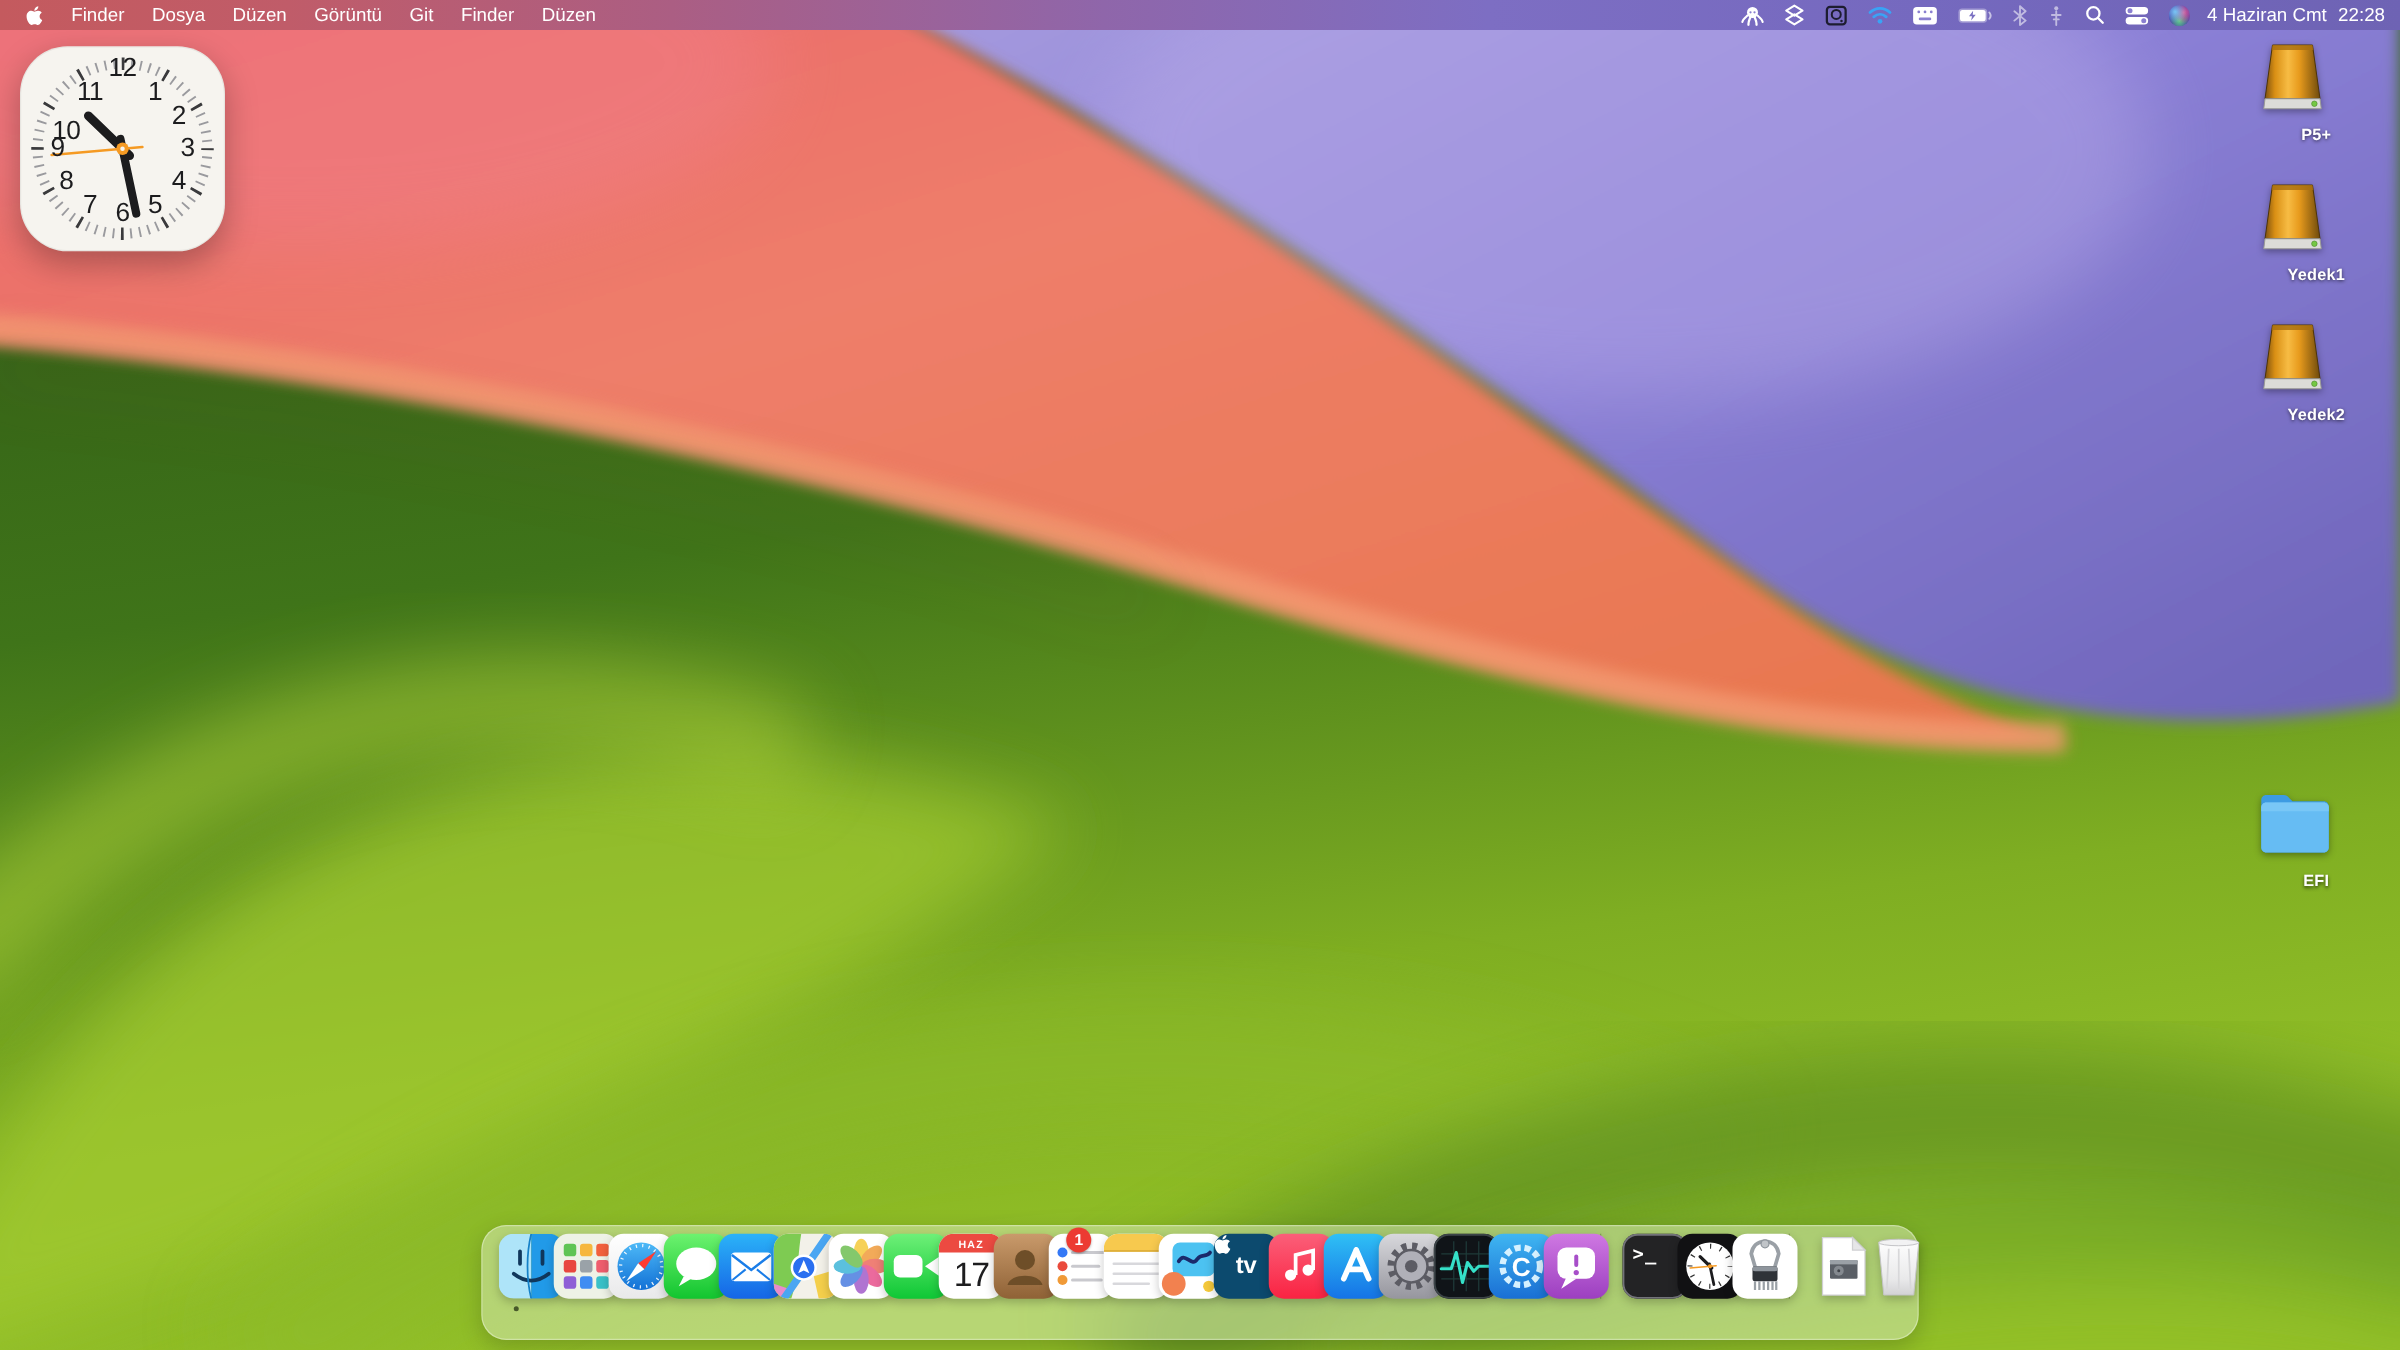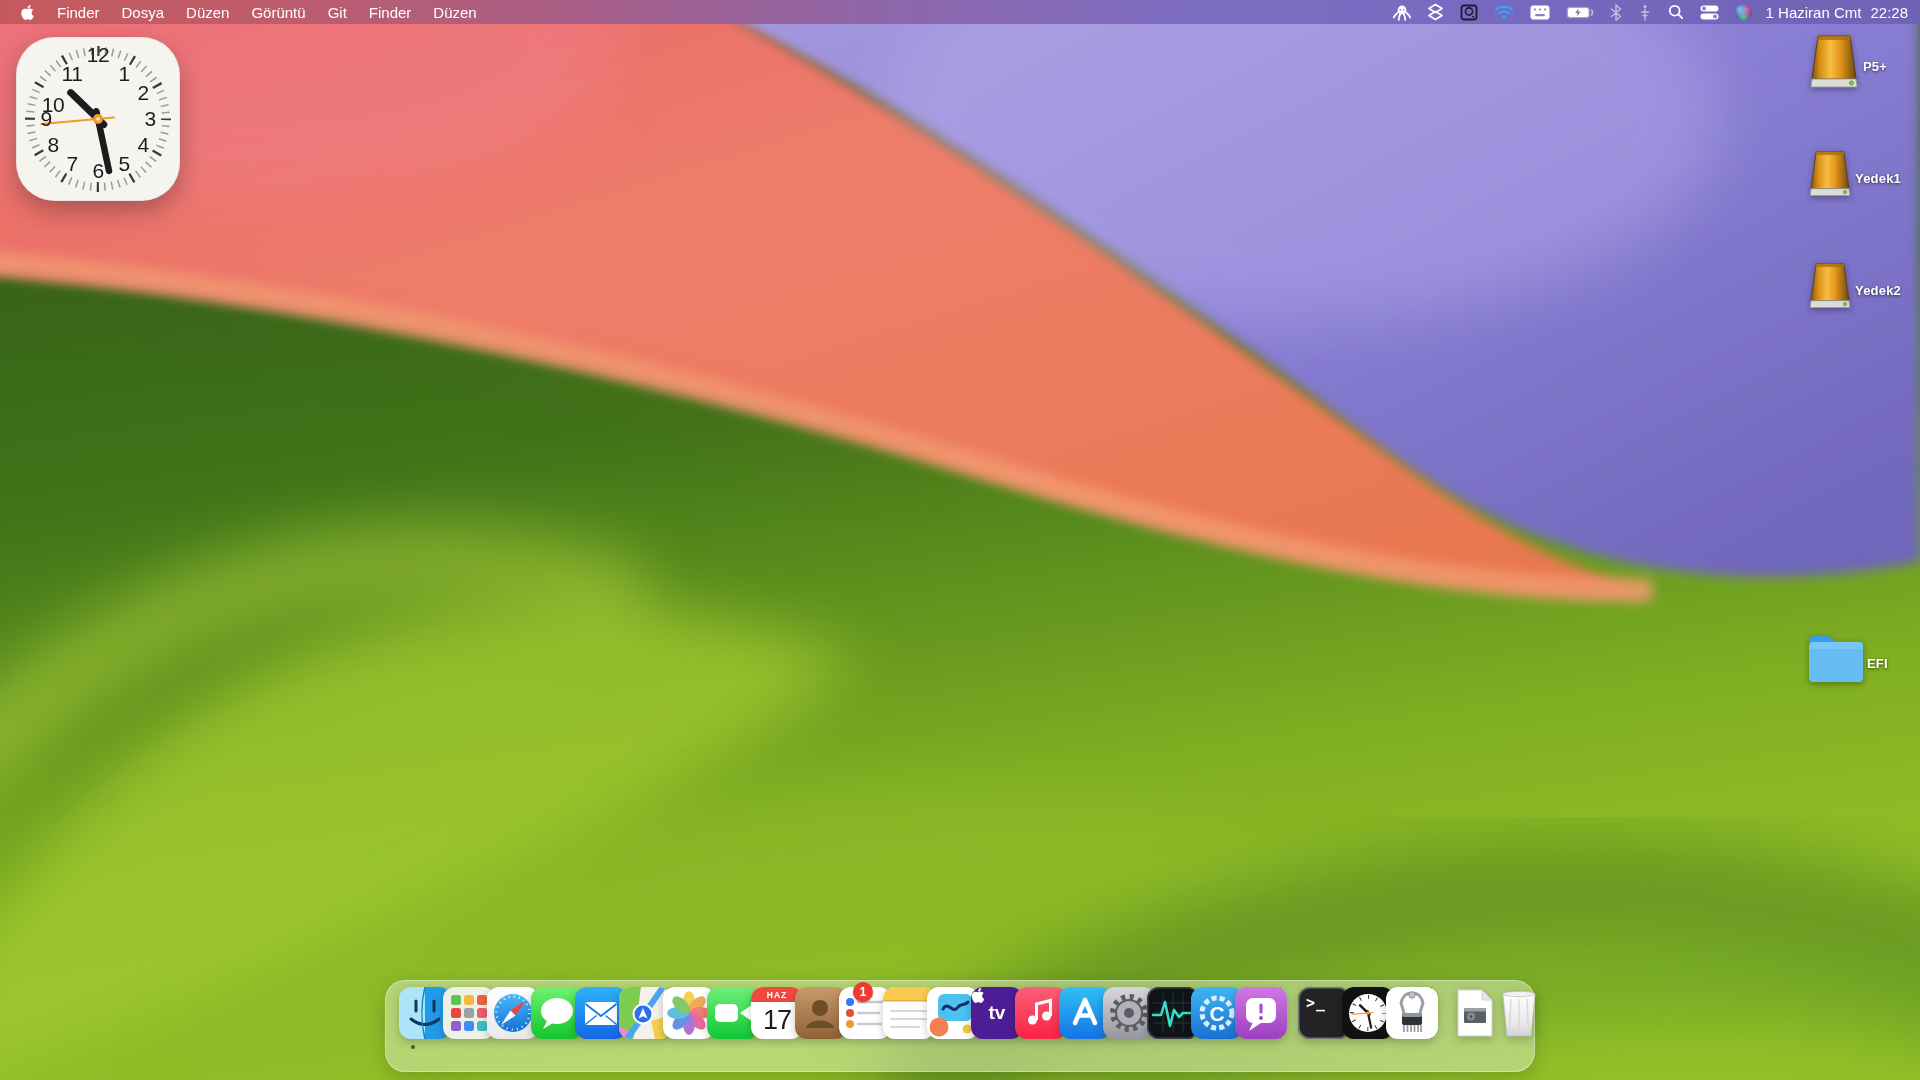--- a/index.html
+++ b/index.html
@@ -35,21 +35,21 @@
     position:absolute;transform:translate(-50%,-50%);
     font-size:21px;font-weight:500;color:#1c1c1e;letter-spacing:-.5px;
   }
   
   .n0{left:82px;top:18px}.n1{left:108px;top:37px}.n2{left:127px;top:56px}
   .n3{left:134px;top:82px}.n4{left:127px;top:108px}.n5{left:108px;top:127px}
   .n6{left:82px;top:134px}.n7{left:56px;top:127px}.n8{left:37px;top:108px}
   .n9{left:30px;top:82px}.n10{left:37px;top:68px}.n11{left:56px;top:37px}
   
   .desk-col{position:absolute;left:1805px;top:0;width:96px;z-index:5;}
-  .desk-item{position:absolute;left:0;width:96px;display:flex;align-items:center;cursor:default;}
+  .desk-item{position:absolute;left:0;width:96px;display:flex;flex-direction:column;cursor:default;}
   .desk-item .art{filter:drop-shadow(0 2px 3px rgba(0,0,0,.35));}
   .desk-label{
     margin-top:9px;font-size:13px;font-weight:700;color:#fff;text-align:center;
     text-shadow:0 1px 3px rgba(0,0,0,.65);letter-spacing:.2px;
   }
   
   .dock{
     position:absolute;bottom:8px;left:50%;transform:translateX(-50%);
     height:72px;border-radius:20px;z-index:40;
     background:rgba(214,231,178,.55);
@@ -69,21 +69,21 @@
     display:flex;align-items:center;justify-content:center;padding:0 5px;box-sizing:border-box;
     box-shadow:0 1px 2px rgba(0,0,0,.3);
   }
   
   .cal{background:#fff;display:flex;flex-direction:column;}
   .cal .m{height:15px;background:#ec4a41;color:#fff;font-size:8.5px;font-weight:700;
           display:flex;align-items:center;justify-content:center;letter-spacing:1px;}
   .cal .d{flex:1;display:flex;align-items:center;justify-content:center;
           font-size:27px;font-weight:300;color:#1d1d1f;letter-spacing:-1px;}
   
-  .atv{background:#4c1d95;display:flex;align-items:center;justify-content:center;gap:3px;}
+  .atv{background:#0c4a6e;display:flex;align-items:center;justify-content:center;gap:3px;}
   .atv span{color:#fff;font-size:19px;font-weight:700;letter-spacing:0;}
   
   .term{background:#232325;box-shadow:inset 0 0 0 1.5px #73737a;display:block;}
   .term span{position:absolute;left:8px;top:7px;color:#fff;
              font-family:"DejaVu Sans Mono","Liberation Mono",monospace;
              font-size:15px;font-weight:700;letter-spacing:1px;}
   .siri-ball{
     width:17px;height:17px;border-radius:50%;
     background:
       radial-gradient(circle at 30% 32%,rgba(120,205,250,.95),rgba(120,205,250,0) 55%),
@@ -217,21 +217,21 @@
         <rect x="0.5" y="0.5" width="18" height="6" rx="3" fill="#fff"></rect>
         <circle cx="4" cy="3.5" r="2" fill="#8a7fd0"></circle>
         <rect x="0.5" y="8.5" width="18" height="6" rx="3" fill="#fff"></rect>
         <circle cx="15" cy="11.5" r="2" fill="#8a7fd0"></circle>
       </svg>
     </div>
     <div class="sitem">
       <div class="siri-ball"></div>
     </div>
     <div class="clocktext">
-      <span>1 Haziran Cmt</span>
+      <span>4 Haziran Cmt</span>
       <span>22:28</span>
     </div>
   </div>
 </div>
 
 <div class="widget-clock">
   <svg width="164" height="164" viewBox="0 0 164 164" style="position:absolute;inset:0;">
     <circle cx="82" cy="82" r="68" fill="none" stroke="#9a9a9e" stroke-width="8" stroke-dasharray="1.5 5.621" stroke-dashoffset="0.75"></circle>
     <circle cx="82" cy="82" r="68" fill="none" stroke="#3a3a3c" stroke-width="10" stroke-dasharray="2.2 33.4" stroke-dashoffset="1.1"></circle>
     <g transform="rotate(314 82 82)">

